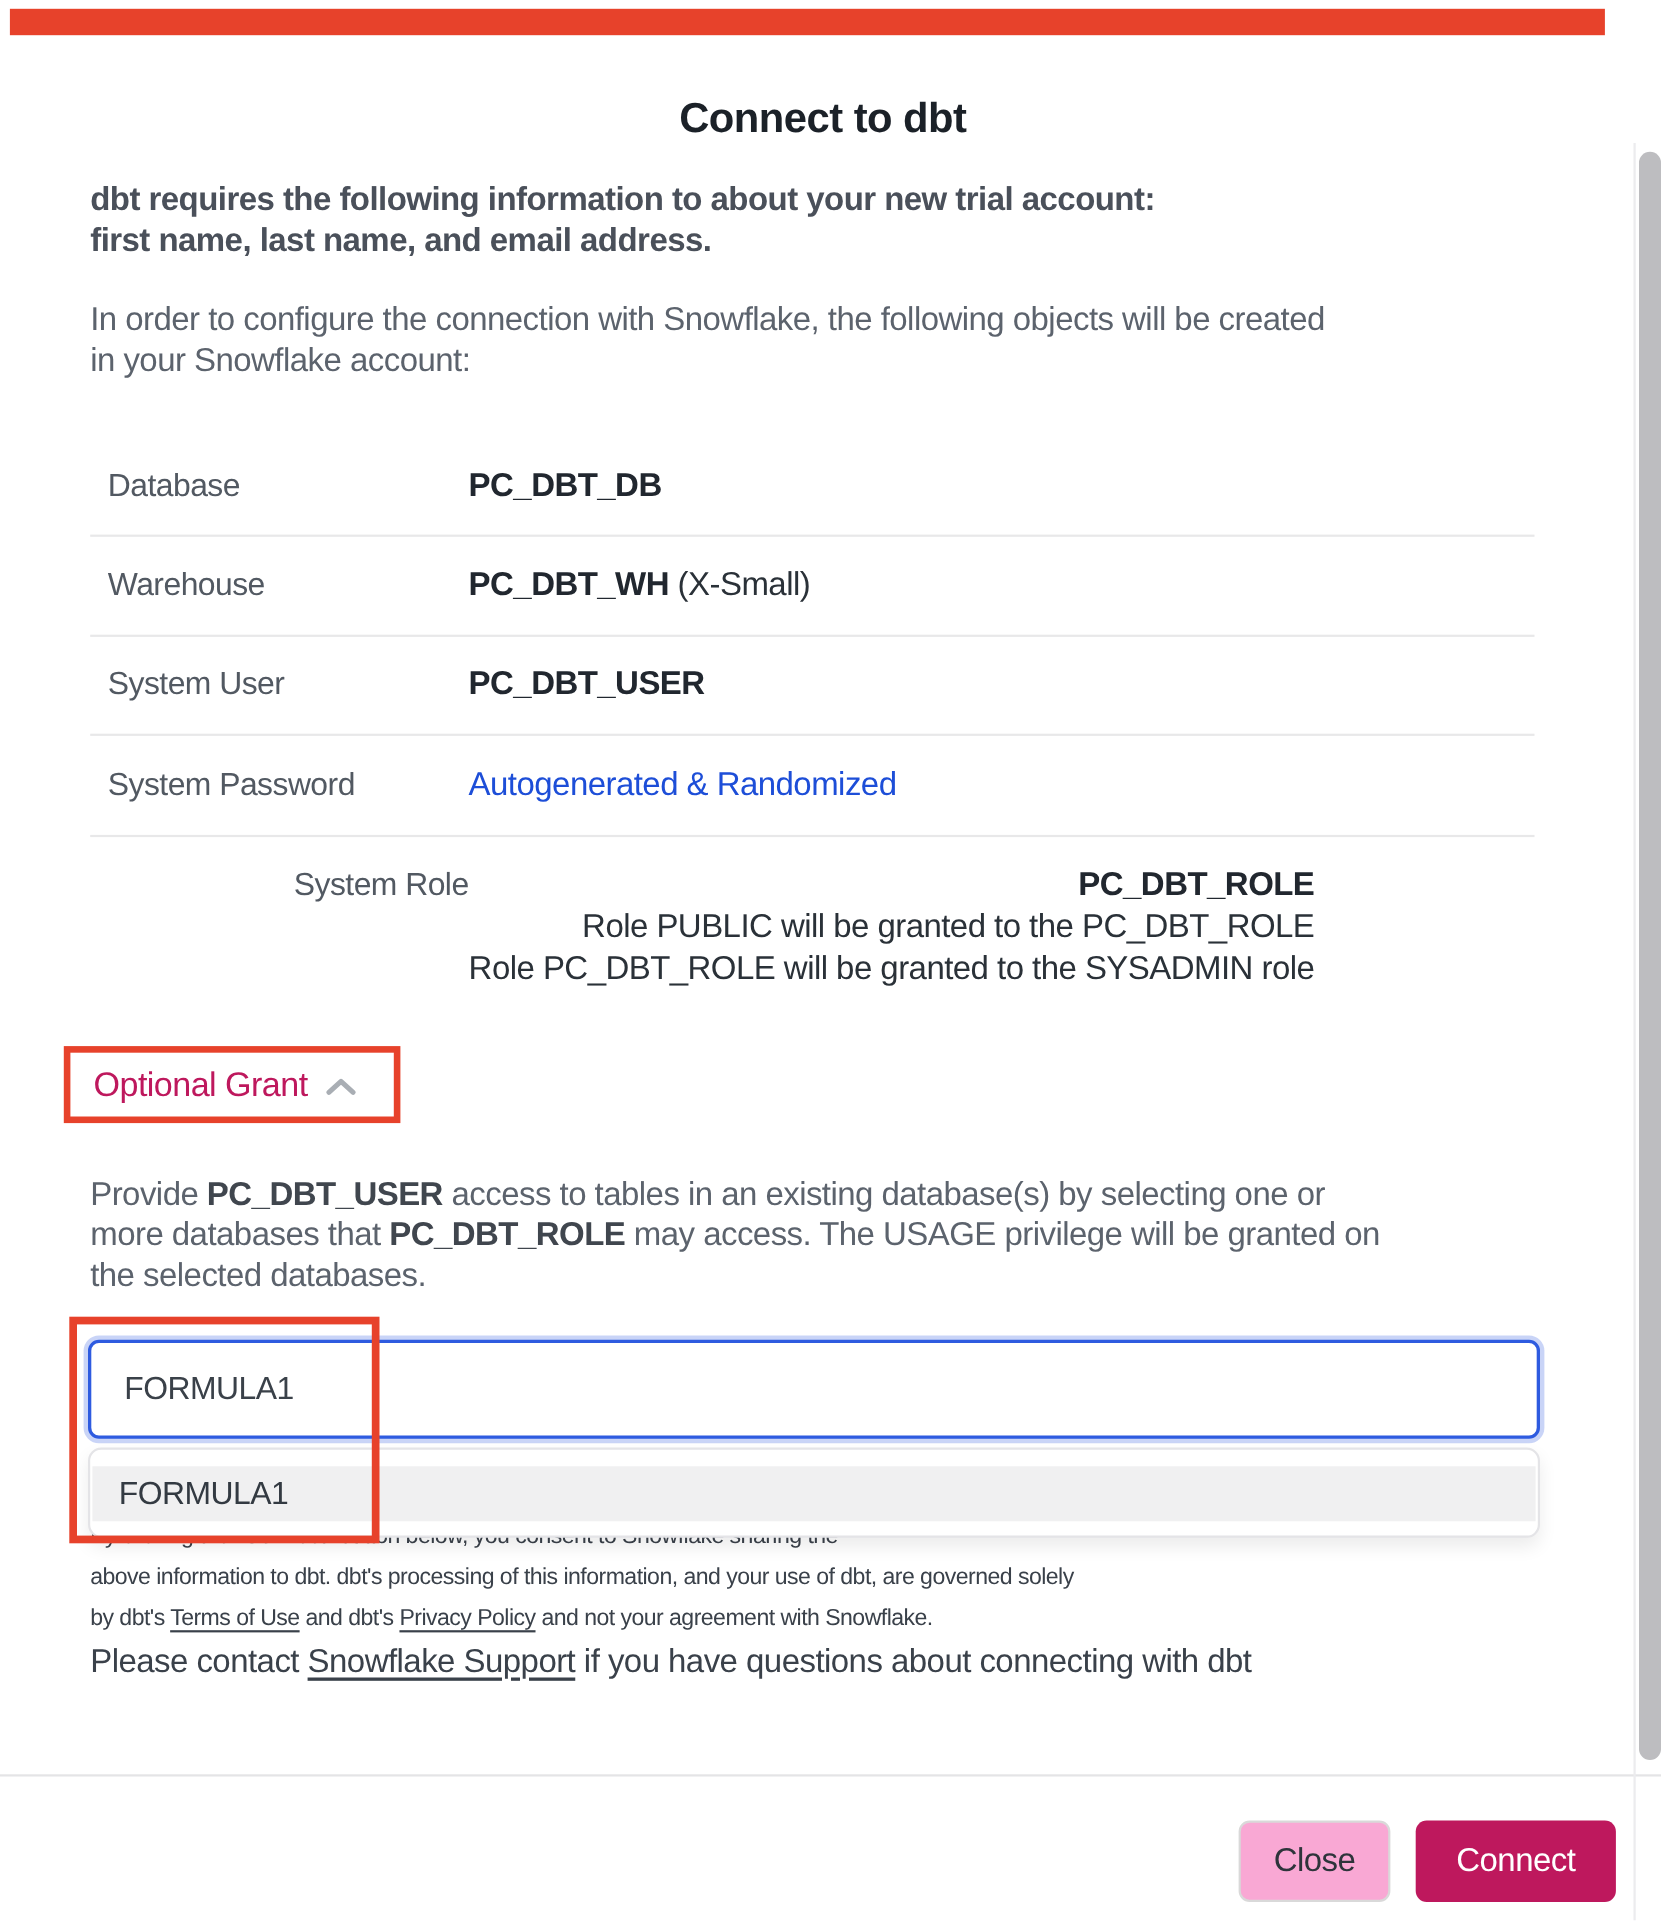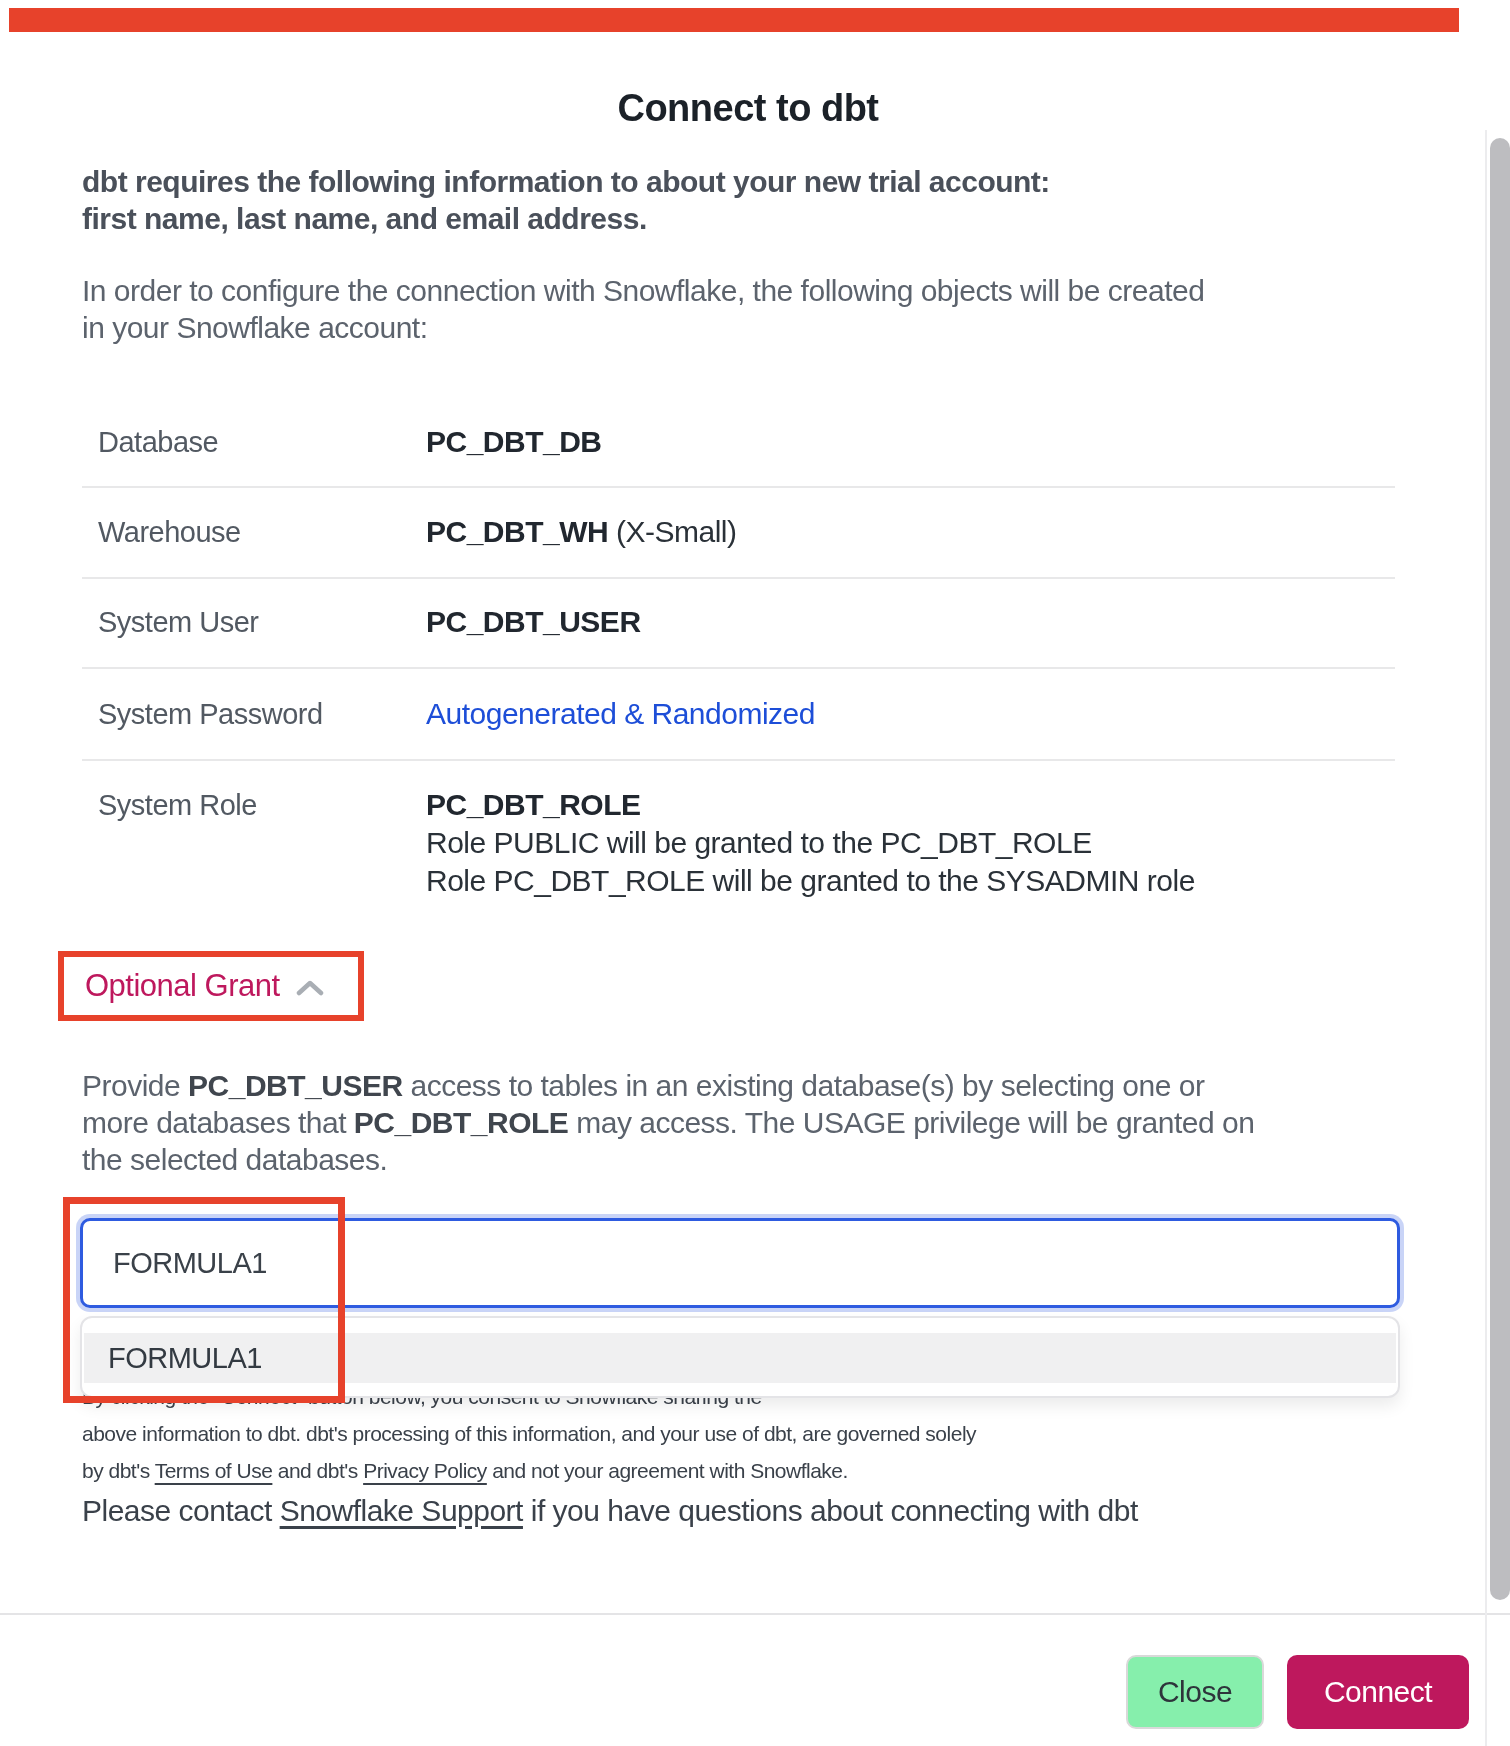--- a/index.html
+++ b/index.html
@@ -29,21 +29,21 @@
   .row-label { width:328px; font-size:29px; color:#525962; line-height:38px;margin-left:16px; }
   .row-value { font-size:30px; font-weight:700; color:#21272f; line-height:38px; }
   .row-value .suffix { font-weight:400; color:#2a3138; }
   .row-value.regular { font-weight:400; color:#1d4ed8; }
   .subline { font-size:30px; font-weight:400; color:#2a3138; line-height:38px; }
   .divider { left:82px; width:1313px; height:2px; background:#e8e8e9; }
   #row-1 { top:423px; } #div-1 { top:486px; }
   #row-2 { top:513px; } #div-2 { top:577px; }
   #row-3 { top:603px; } #div-3 { top:667px; }
   #row-4 { top:695px; } #div-4 { top:759px; }
-  #row-5 { top:786px; }
+  #row-5 { top:786px;text-align:right; }
 
   
   #optional-grant { left:58px; top:951px; width:306px; height:70px; display:flex;
     align-items:center; padding:0 0 0 27px; cursor:pointer; }
   #optional-grant .og-label { font-size:31px; color:#be185d; line-height:34px; }
   #optional-grant svg { margin-left:16px; margin-top:4px; }
 
   #grant-note { top:1067px; }
 
   
@@ -63,21 +63,21 @@
   
   #terms { left:82px; top:1378px; width:1360px; font-size:21px; line-height:37px;
     color:#3a414a; z-index:1; }
   #support { left:82px; top:1492px; font-size:30px; line-height:37px; color:#3a414a; z-index:1; }
   .lnk { color:#3a414a; text-decoration:underline; text-underline-offset:5px; cursor:pointer; }
 
   
   #footer-divider { left:0; top:1613px; width:1510px; height:2px; background:#e4e4e6; }
   .btn { top:1655px; height:74px; border-radius:10px; display:flex; align-items:center;
     justify-content:center; font-size:30px; cursor:pointer; z-index:4; }
-  #btn-close { left:1126px; width:138px; background:#86efac; border:2px solid #d9d9d9; color:#2e343b; }
+  #btn-close { left:1126px; width:138px; background:#f9a8d4; border:2px solid #d9d9d9; color:#2e343b; }
   #btn-connect { left:1287px; width:182px; background:#be185d; border:none; color:#ffffff; }
 
   
   #scroll-track { left:1485px; top:130px; width:25px; height:1616px; border-left:2px solid #ececee;
     background:transparent; z-index:5; }
   #scroll-thumb { left:1490px; top:138px; width:20px; height:1462px; background:#bdbdc0;
     border-radius:10px; z-index:6; cursor:grab; }
 </style>
 </head>
 <body>

